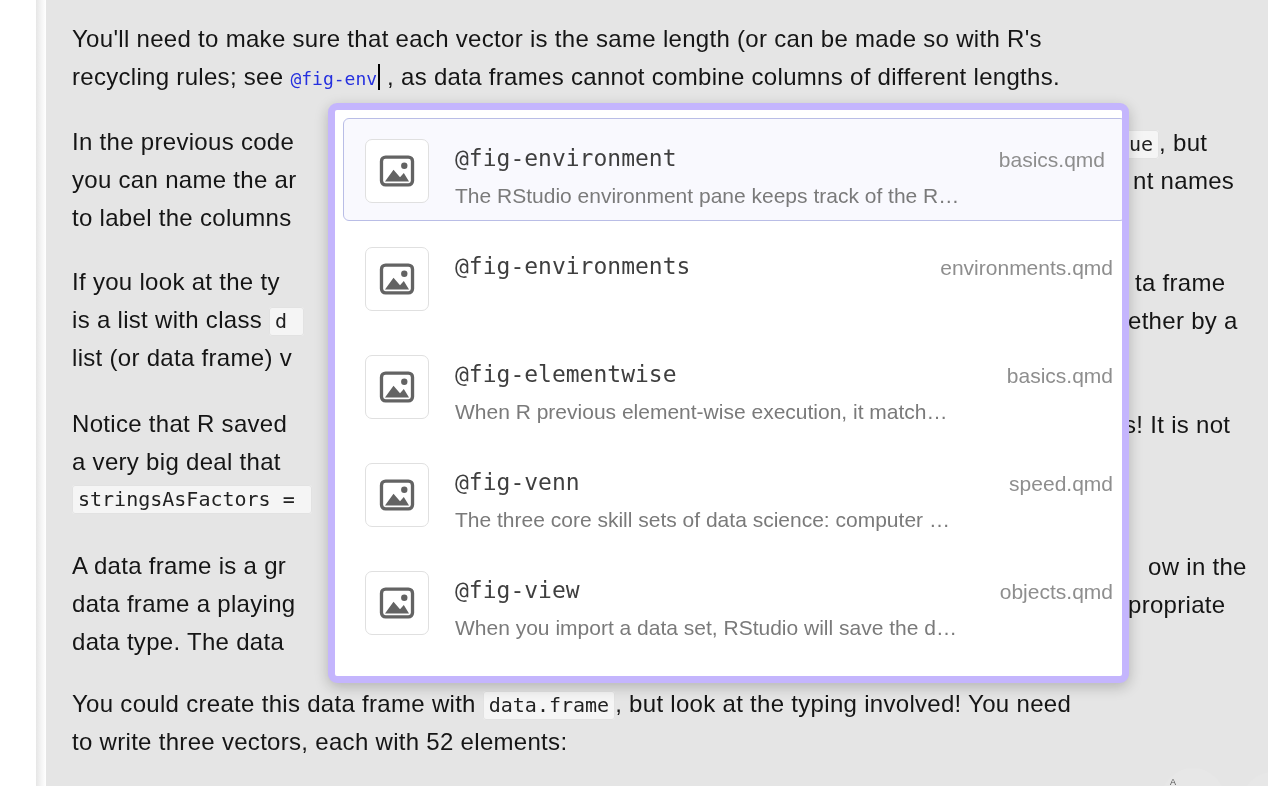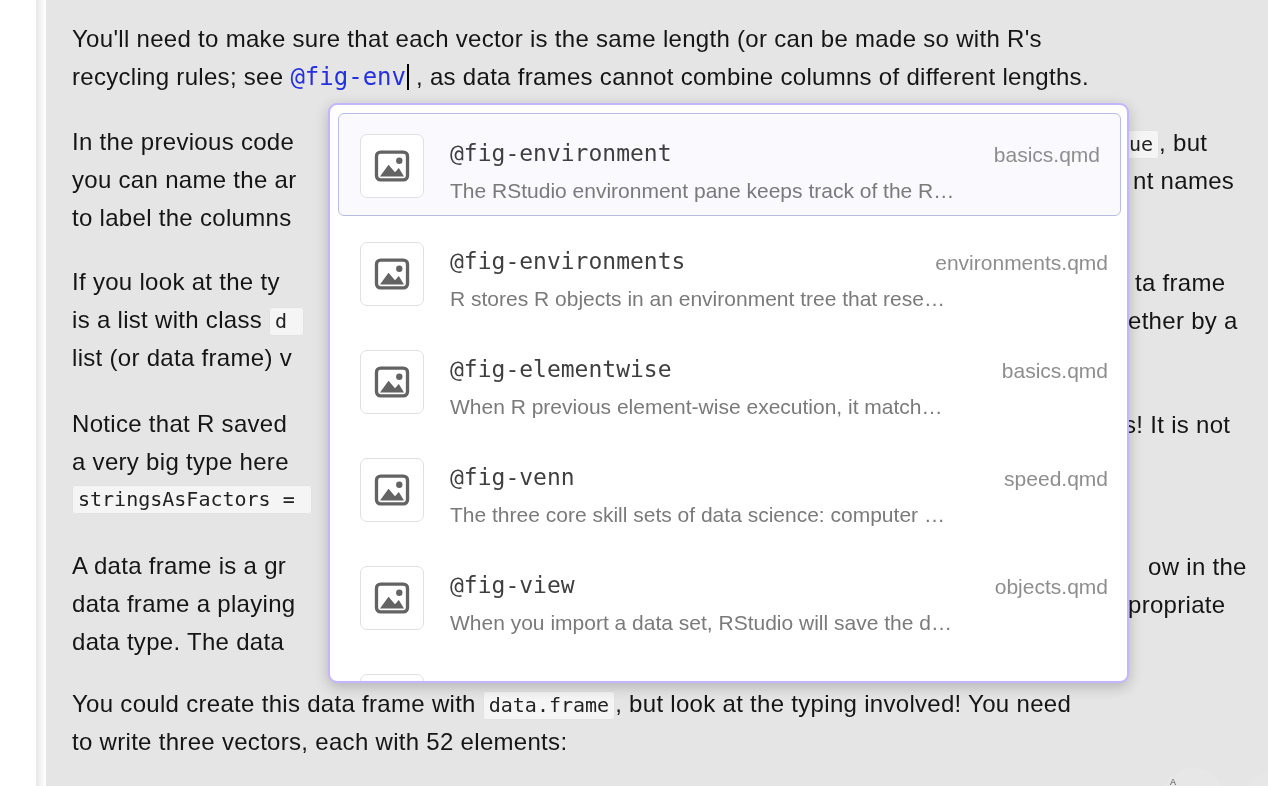--- a/index.html
+++ b/index.html
@@ -12,29 +12,29 @@
                 background:linear-gradient(90deg,#e6e6e6 0%,#f5f5f5 55%,#ffffff 100%); }
 
   
   .bg-line { position:absolute; white-space:nowrap; font-size:24px; letter-spacing:0.3px;
              color:#151515; z-index:1; line-height:30px; }
   .code { font-family:"DejaVu Sans Mono", monospace; font-size:20px; letter-spacing:0;
           background:#f5f5f5; border:1px solid #e2e2e2; border-radius:3px;
           padding:1px 5px 2px 5px; color:#222; }
   .code.pad-r  { padding-right:16px; }
   .code.pad-r2 { padding-right:16px; }
-  .citation { font-family:"DejaVu Sans Mono", monospace; font-size:24px; letter-spacing:0;
+  .citation { font-family:"DejaVu Sans Mono", monospace; font-size:18px; letter-spacing:0;
               color:#2530df; }
   .cursor { display:inline-block; width:2px; height:26px; background:#000;
             vertical-align:-5px; margin-left:1px; }
   .gap { display:inline-block; width:7px; }
 
   
   .popup { position:absolute; left:292px; top:103px; width:801px; height:580px; z-index:10;
-           background:#ffffff; border:2px solid #c4b5fd; border-radius:9px;
+           background:#ffffff; border:7px solid #c4b5fd; border-radius:9px;
            box-shadow:0 4px 14px rgba(0,0,0,0.22); overflow:hidden; }
   .selection-ring { position:absolute; left:8px; top:8px; width:783px; height:103px;
                     border:1.5px solid #b9bde6; background:#f9f9fe; border-radius:6px; z-index:0; }
   .cmpl-row { position:absolute; left:0; width:801px; height:108px; z-index:1; }
   .thumb { position:absolute; left:30px; top:21px; width:64px; height:64px;
            background:#ffffff; border:1px solid #e0e0e0; border-radius:7px;
            display:flex; align-items:center; justify-content:center; }
   .row-label { position:absolute; left:120px; top:27px; white-space:nowrap;
                font-family:"DejaVu Sans Mono", monospace; font-size:23px; color:#3f3f3f; }
   .row-file  { position:absolute; right:23px; top:30px; white-space:nowrap;
@@ -71,21 +71,21 @@
 
   <div class="bg-line" style="left:36px; top:267px;">If you look at the ty</div>
   <div class="bg-line" style="left:36px; top:305px;">
     <span>is a list with class </span><span class="code pad-r">d</span>
   </div>
   <div class="bg-line" style="left:36px; top:343px;">list (or data frame) v</div>
   <div class="bg-line" style="left:1099px; top:268px;">ta frame</div>
   <div class="bg-line" style="left:1092px; top:306px;">ether by a</div>
 
   <div class="bg-line" style="left:36px; top:409px;">Notice that R saved</div>
-  <div class="bg-line" style="left:36px; top:447px;">a very big type here</div>
+  <div class="bg-line" style="left:36px; top:447px;">a very big deal that</div>
   <div class="bg-line" style="left:36px; top:483px;">
     <span class="code pad-r2">stringsAsFactors =</span>
   </div>
   <div class="bg-line" style="left:1088px; top:410px;">s! It is not</div>
 
   <div class="bg-line" style="left:36px; top:551px;">A data frame is a gr</div>
   <div class="bg-line" style="left:36px; top:589px;">data frame a playing</div>
   <div class="bg-line" style="left:36px; top:627px;">data type. The data</div>
   <div class="bg-line" style="left:1112px; top:552px;">ow in the</div>
   <div class="bg-line" style="left:1092px; top:590px;">propriate</div>
@@ -114,21 +114,20 @@
     <div class="cmpl-row r1">
       <div class="thumb">
         <svg width="38" height="38" viewBox="0 0 24 24">
           <rect x="2.2" y="3.2" width="19.6" height="17.6" rx="2.6" fill="none" stroke="#636363" stroke-width="2.1"></rect>
           <circle cx="16.6" cy="8.7" r="2" fill="#636363"></circle>
           <path d="M4.4 18.6 L9.8 11.2 L13.9 15.9 L16.3 13.2 L19.6 18.6 Z" fill="#636363"></path>
         </svg>
       </div>
       <div class="row-label">@fig-environments</div>
       <div class="row-file">environments.qmd</div>
-      <div class="row-desc">R stores R objects in an environment tree that rese…</div>
     </div>
 
     <div class="cmpl-row r2">
       <div class="thumb">
         <svg width="38" height="38" viewBox="0 0 24 24">
           <rect x="2.2" y="3.2" width="19.6" height="17.6" rx="2.6" fill="none" stroke="#636363" stroke-width="2.1"></rect>
           <circle cx="16.6" cy="8.7" r="2" fill="#636363"></circle>
           <path d="M4.4 18.6 L9.8 11.2 L13.9 15.9 L16.3 13.2 L19.6 18.6 Z" fill="#636363"></path>
         </svg>
       </div>

